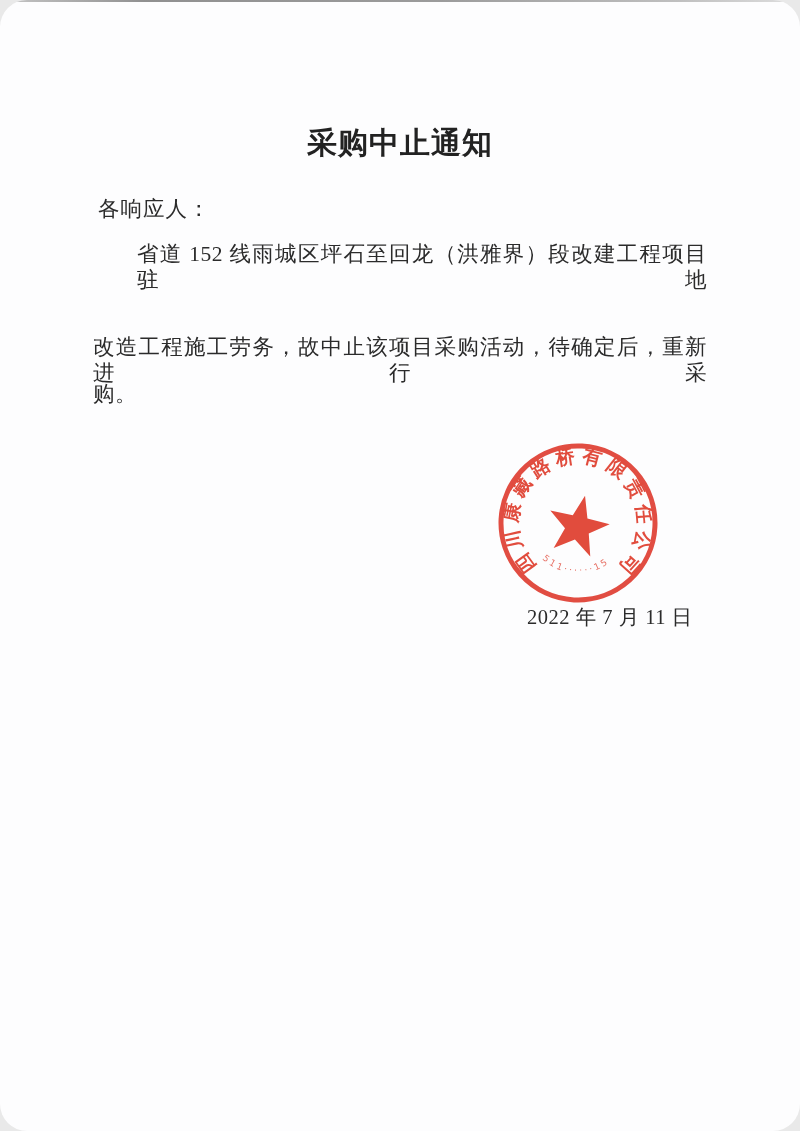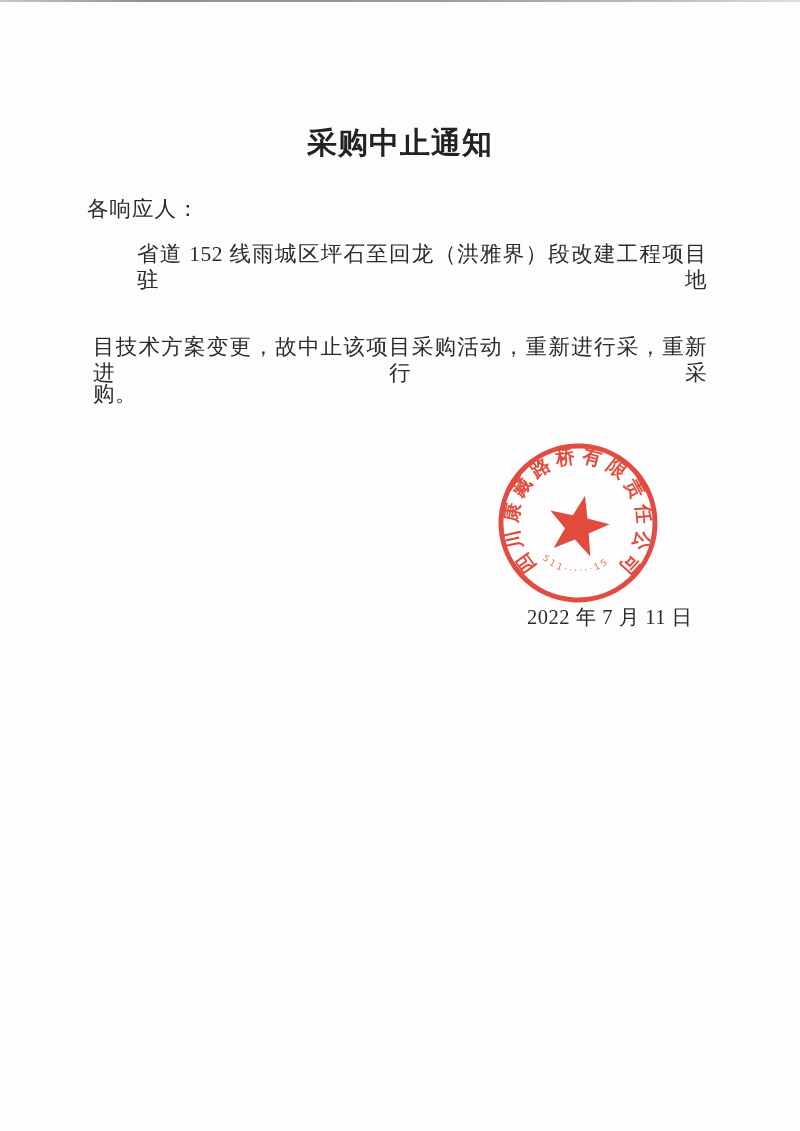--- a/index.html
+++ b/index.html
@@ -9,20 +9,21 @@
   }
   .page {
     position: relative;
     width: 800px;
     height: 1131px;
     margin: 0 auto;
     background: #fdfdfe;
     overflow: hidden;
     font-family: "Liberation Serif", "DejaVu Serif", serif;
     color: #2b2b2b;
+    border-radius: 27px;
   }
   .scan-edge-top {
     position: absolute;
     top: 0; left: 0;
     width: 100%;
     height: 2px;
     background: linear-gradient(90deg, #bdbdbd 0%, #7d7d7d 18%, #8a8a8a 55%, #b5b5b5 85%, #d9d9d9 100%);
     opacity: 0.85;
   }
   .doc-title {
@@ -32,21 +33,21 @@
     width: 100%;
     text-align: center;
     font-size: 30px;
     font-weight: bold;
     letter-spacing: 1px;
     color: #222;
   }
   .salutation {
     position: absolute;
     top: 194px;
-    left: 87px;
+    left: 98px;
     font-size: 21.5px;
     letter-spacing: 1px;
   }
   .body-line {
     position: absolute;
     left: 93px;
     width: 614px;
     font-size: 21.5px;
     line-height: 26px;
     text-align: justify;
@@ -122,21 +123,21 @@
 
 <div class="page">
 
   <div class="scan-edge-top"></div>
 
   <h1 class="doc-title">采购中止通知</h1>
 
   <div class="salutation">各响应人：</div>
 
   <div class="body-line first line-1">省道 152 线雨城区坪石至回龙（洪雅界）段改建工程项目驻地</div>
-  <div class="body-line line-3">目技术方案变更，故中止该项目采购活动，重新进行采，重新进行采</div>
+  <div class="body-line line-3">改造工程施工劳务，故中止该项目采购活动，待确定后，重新进行采</div>
   <div class="body-line last line-4">购。</div>
 
 
   <div class="date-line">2022 年 7 月 11 日</div>
 
   <svg class="stamp" viewBox="0 0 200 200" xmlns="http://www.w3.org/2000/svg">
     <defs>
       <path id="arcTop" d="M 54,138 A 60,60 0 1 1 146,138"></path>
       <path id="arcBottom" d="M 56,126 A 52,52 0 0 0 144,126"></path>
     </defs>

